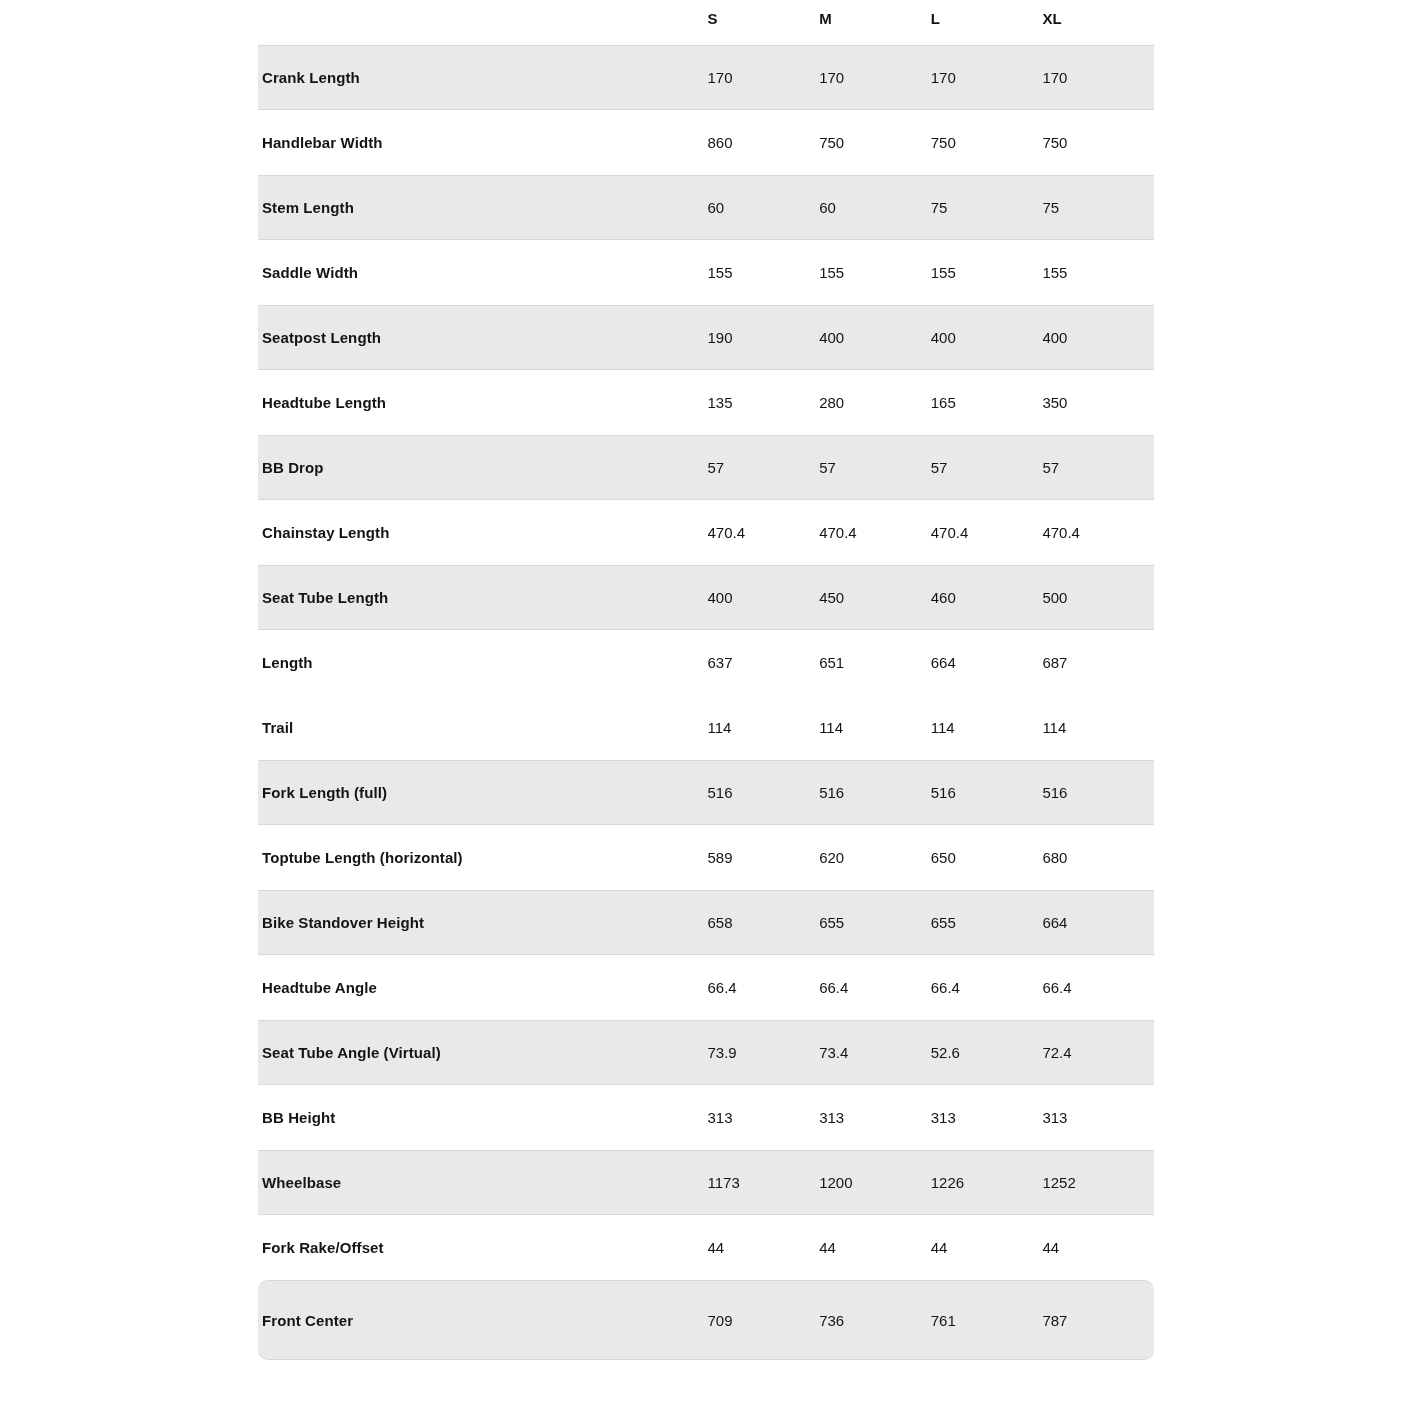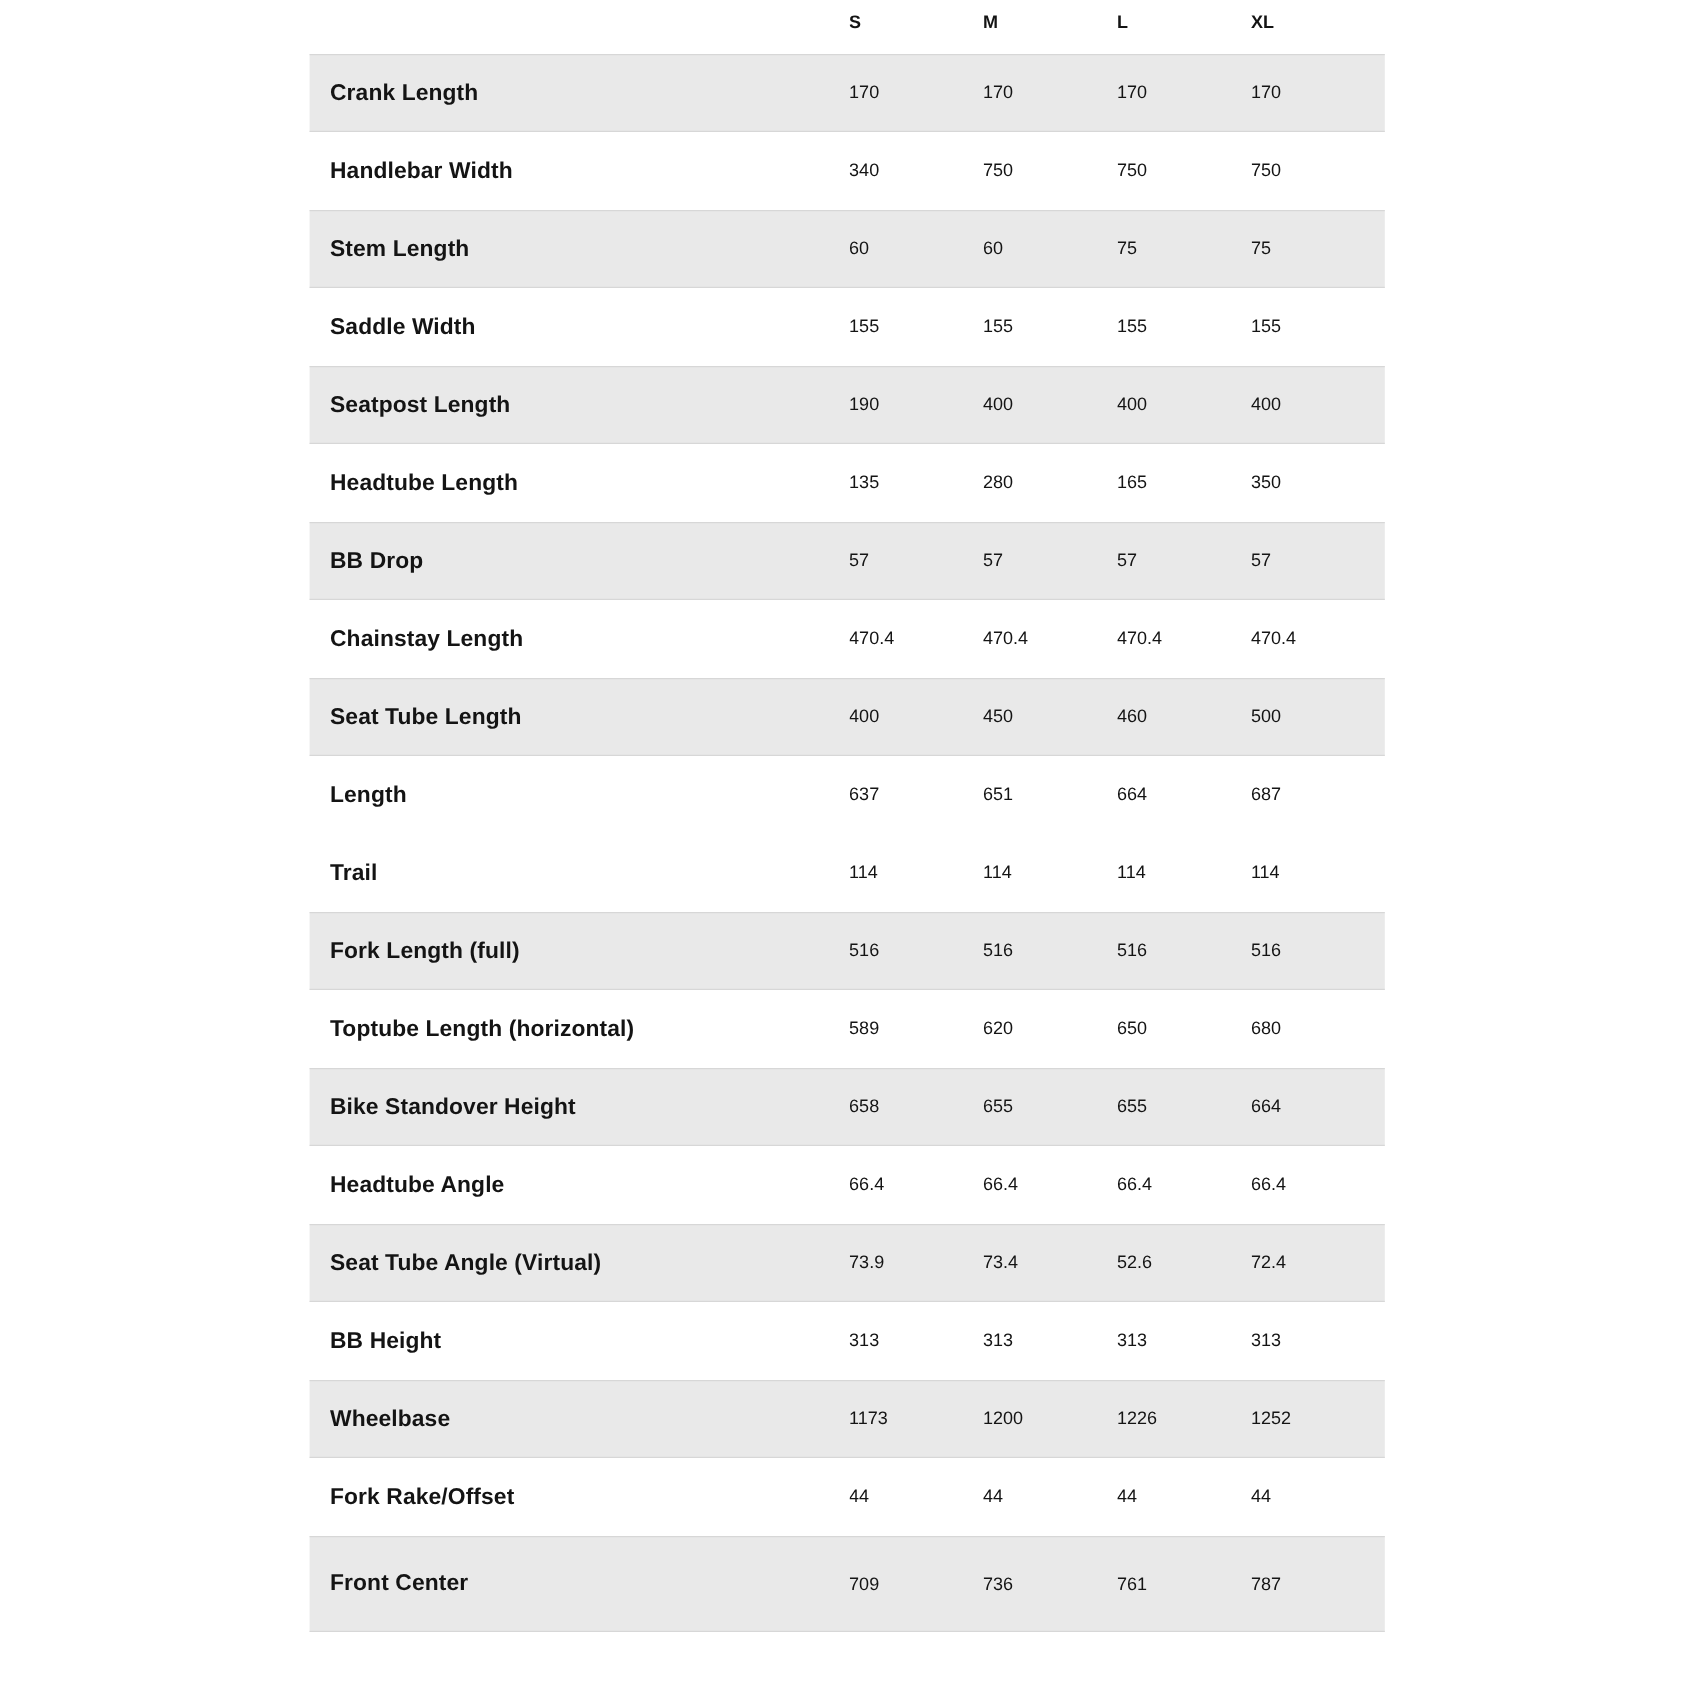--- a/index.html
+++ b/index.html
@@ -28,30 +28,31 @@
     align-items: flex-start;
     padding-top: 10px;
   }
   .row.shaded {
     background: #e9e9e9;
     border-top: 1px solid #d7d7d7;
     border-bottom: 1px solid #d7d7d7;
   }
   #rows .row:last-child {
     height: 80px;
+    border-radius: 10px;
   }
   .cell {
     box-sizing: border-box;
     white-space: nowrap;
     overflow: hidden;
   }
   .cell.label {
     width: 455px;
-    padding-left: 17px;
-    font-size: 19px;
+    padding-left: 4px;
+    font-size: 15px;
     font-weight: 700;
     letter-spacing: 0.1px;
   }
   .cell.val {
     width: 113px;
     font-size: 15px;
     font-weight: 400;
   }
   .row.header .cell.val {
     font-weight: 700;
@@ -72,21 +73,21 @@
   <div class="row shaded">
     <div class="cell label">Crank Length</div>
     <div class="cell val">170</div>
     <div class="cell val">170</div>
     <div class="cell val">170</div>
     <div class="cell val">170</div>
   </div>
 
   <div class="row">
     <div class="cell label">Handlebar Width</div>
-    <div class="cell val">340</div>
+    <div class="cell val">860</div>
     <div class="cell val">750</div>
     <div class="cell val">750</div>
     <div class="cell val">750</div>
   </div>
 
   <div class="row shaded">
     <div class="cell label">Stem Length</div>
     <div class="cell val">60</div>
     <div class="cell val">60</div>
     <div class="cell val">75</div>

